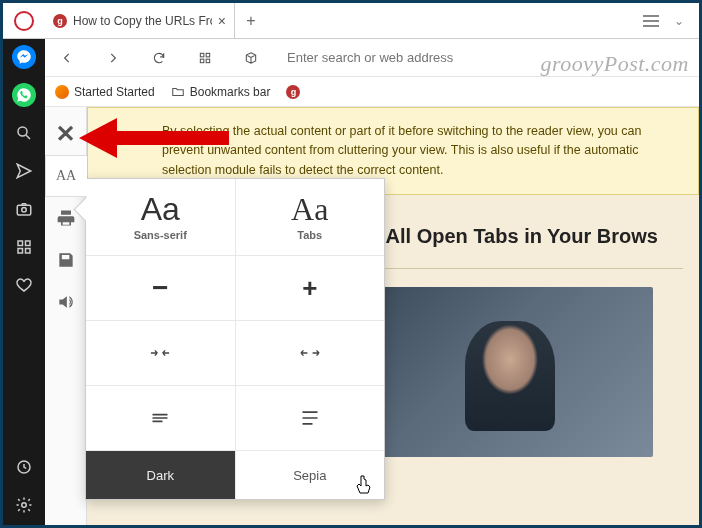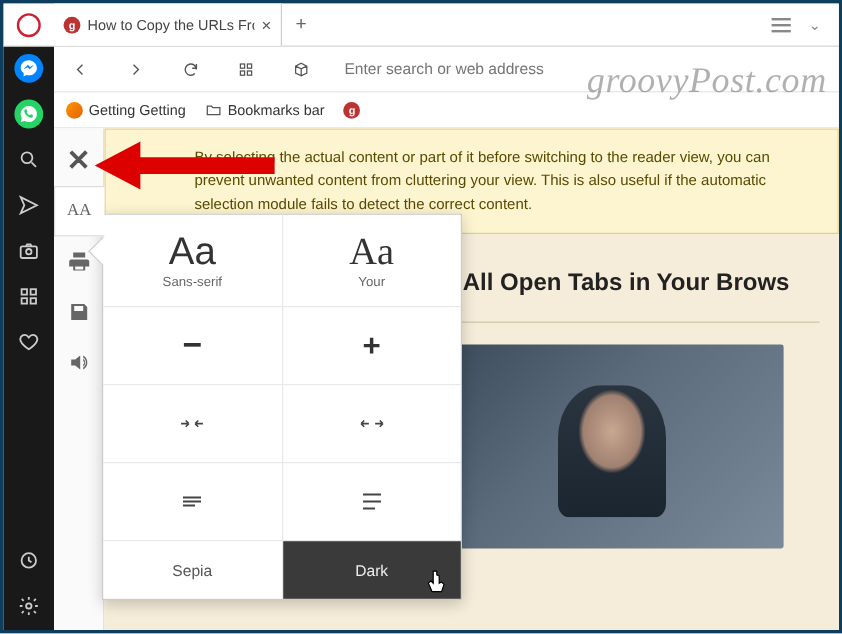--- a/index.html
+++ b/index.html
@@ -48,33 +48,33 @@
 .rs-item.active { background: #fff; border: 1px solid #ddd; border-right: none; position: relative; z-index: 20; }
 
 .page { flex: 1; background: #f5ecd9; overflow: hidden; position: relative; }
 .tip { margin: 0; padding: 14px 16px 14px 74px; background: #fdf5d0; border: 1px solid #e0d080; color: #5a4a00; font-size: 12.5px; line-height: 1.55; }
 .article { padding: 30px 16px 0 16px; }
 .article h2 { font-size: 20px; font-weight: bold; color: #222; padding-left: 260px; }
 .hr { border-top: 1px solid #d0c5a5; margin: 20px 0 0 260px; }
 .article-img { margin: 18px 0 0 260px; width: 290px; height: 170px; background: linear-gradient(135deg,#3a4a5a,#5a6a7a 40%,#7a8a9a); border-radius: 2px; position: relative; overflow: hidden; }
 .article-img::before { content: ""; position: absolute; left: 35%; top: 20%; width: 90px; height: 110px; background: radial-gradient(ellipse 40px 50px at 50% 35%, #c8a890 0%, #a08070 60%, transparent 70%), linear-gradient(#2a3540,#1a2530); border-radius: 40% 40% 10% 10%; }
 
-.watermark { position: absolute; top: 48px; right: 10px; font-family: Georgia, serif; font-size: 30px; color: rgba(80,80,80,0.45); font-style: italic; letter-spacing: .5px; pointer-events: none; }
+.watermark { position: absolute; top: 48px; right: 10px; font-family: Georgia, serif; font-size: 22px; color: rgba(80,80,80,0.45); font-style: italic; letter-spacing: .5px; pointer-events: none; }
 
 .popover { position: absolute; left: 82px; top: 175px; width: 300px; background: #fff; border: 1px solid #ccc; box-shadow: 0 3px 12px rgba(0,0,0,.2); z-index: 15; }
 .popover::before { content: ""; position: absolute; left: -9px; top: 22px; width: 16px; height: 16px; background: #fff; border-left: 1px solid #ccc; border-bottom: 1px solid #ccc; transform: rotate(45deg); }
 .pop-row { display: flex; border-bottom: 1px solid #e8e8e8; }
 .pop-row:last-child { border-bottom: none; }
 .pop-cell { flex: 1; display: flex; flex-direction: column; align-items: center; justify-content: center; height: 64px; border-right: 1px solid #e8e8e8; cursor: pointer; position: relative; }
 .pop-cell:last-child { border-right: none; }
 .pop-row.fonts .pop-cell { height: 76px; }
 .pop-cell .big { font-size: 32px; line-height: 1; }
 .sans { font-family: Arial, sans-serif; }
 .serif { font-family: Georgia, serif; }
-.pop-cell .lbl { font-size: 11px; color: #666; margin-top: 4px; }
+.pop-cell .lbl { font-size: 11px; color: #666; margin-top: 4px; font-weight: bold; }
 .pop-cell svg { width: 26px; height: 20px; }
 .pop-row.themes .pop-cell { height: 48px; font-size: 13px; }
 .pop-cell.dark { background: #3a3a3a; color: #eee; }
 .pop-cell.sepia { color: #555; }
 
 .arrow-annot { position: absolute; left: 76px; top: 110px; z-index: 30; pointer-events: none; }
 .cursor-annot { position: absolute; left: 352px; top: 472px; z-index: 30; pointer-events: none; }
 </style>
 </head>
 <body>
@@ -188,21 +188,21 @@
             <svg viewBox="0 0 24 24" fill="none" stroke="#555" stroke-width="1.8">
               <path d="M12 3l8 4v10l-8 4-8-4V7l8-4z M4 7l8 4 8-4 M12 11v10"></path>
             </svg>
           </div>
         <input class="omnibox" placeholder="Enter search or web address" style="">
       </div>
 
       <div class="bookmarks">
         <div class="bm-item">
             <span class="ico ff-icon"></span>
-            <span>Getting Getting</span>
+            <span>Started Started</span>
           </div>
         <div class="bm-item">
             <span class="ico folder-icon">
               <svg viewBox="0 0 24 24" fill="none" stroke="#555" stroke-width="1.8">
                 <path d="M3 6h6l2 2h10v10H3V6z"></path>
               </svg>
             </span>
             <span>Bookmarks bar</span>
           </div>
         <div class="bm-item">
@@ -248,21 +248,21 @@
   <div class="watermark">groovyPost.com</div>
 
   <div class="popover">
     <div class="pop-row fonts">
       <div class="pop-cell">
         <span class="big sans">Aa</span>
         <span class="lbl">Sans-serif</span>
       </div>
       <div class="pop-cell">
         <span class="big serif">Aa</span>
-        <span class="lbl">Your</span>
+        <span class="lbl">Tabs</span>
       </div>
     </div>
     <div class="pop-row">
       <div class="pop-cell">
           <span class="big" style="font-size:28px;font-weight:bold">−</span>
         </div>
       <div class="pop-cell">
           <span class="big" style="font-size:26px;font-weight:bold">+</span>
         </div>
     </div>
@@ -284,25 +284,25 @@
             <path d="M6 8h18M6 12h18M6 16h12"></path>
           </svg>
         </div>
       <div class="pop-cell">
           <svg viewBox="0 0 30 24" fill="none" stroke="#444" stroke-width="2">
             <path d="M6 5h18M6 12h18M6 19h12"></path>
           </svg>
         </div>
     </div>
     <div class="pop-row themes">
+      <div class="pop-cell dark">
+          <span>Dark</span>
+        </div>
       <div class="pop-cell sepia">
           <span>Sepia</span>
-        </div>
-      <div class="pop-cell dark">
-          <span>Dark</span>
         </div>
     </div>
   </div>
 
   <svg class="arrow-annot" width="150" height="50" viewBox="0 0 150 50">
       <path d="M150 25 L28 25" stroke="#d00" stroke-width="14" fill="none"></path>
       <path d="M0 25 L38 5 L38 45 Z" fill="#d00"></path>
     </svg>
   <svg class="cursor-annot" width="18" height="22" viewBox="0 0 18 22">
       <path d="M6 1v10l-2-2-2 2 3 7h8l2-6-2-2-2 1V5l-2-1V3L9 2V1L6 1z" fill="#fff" stroke="#000" stroke-width="1"></path>

